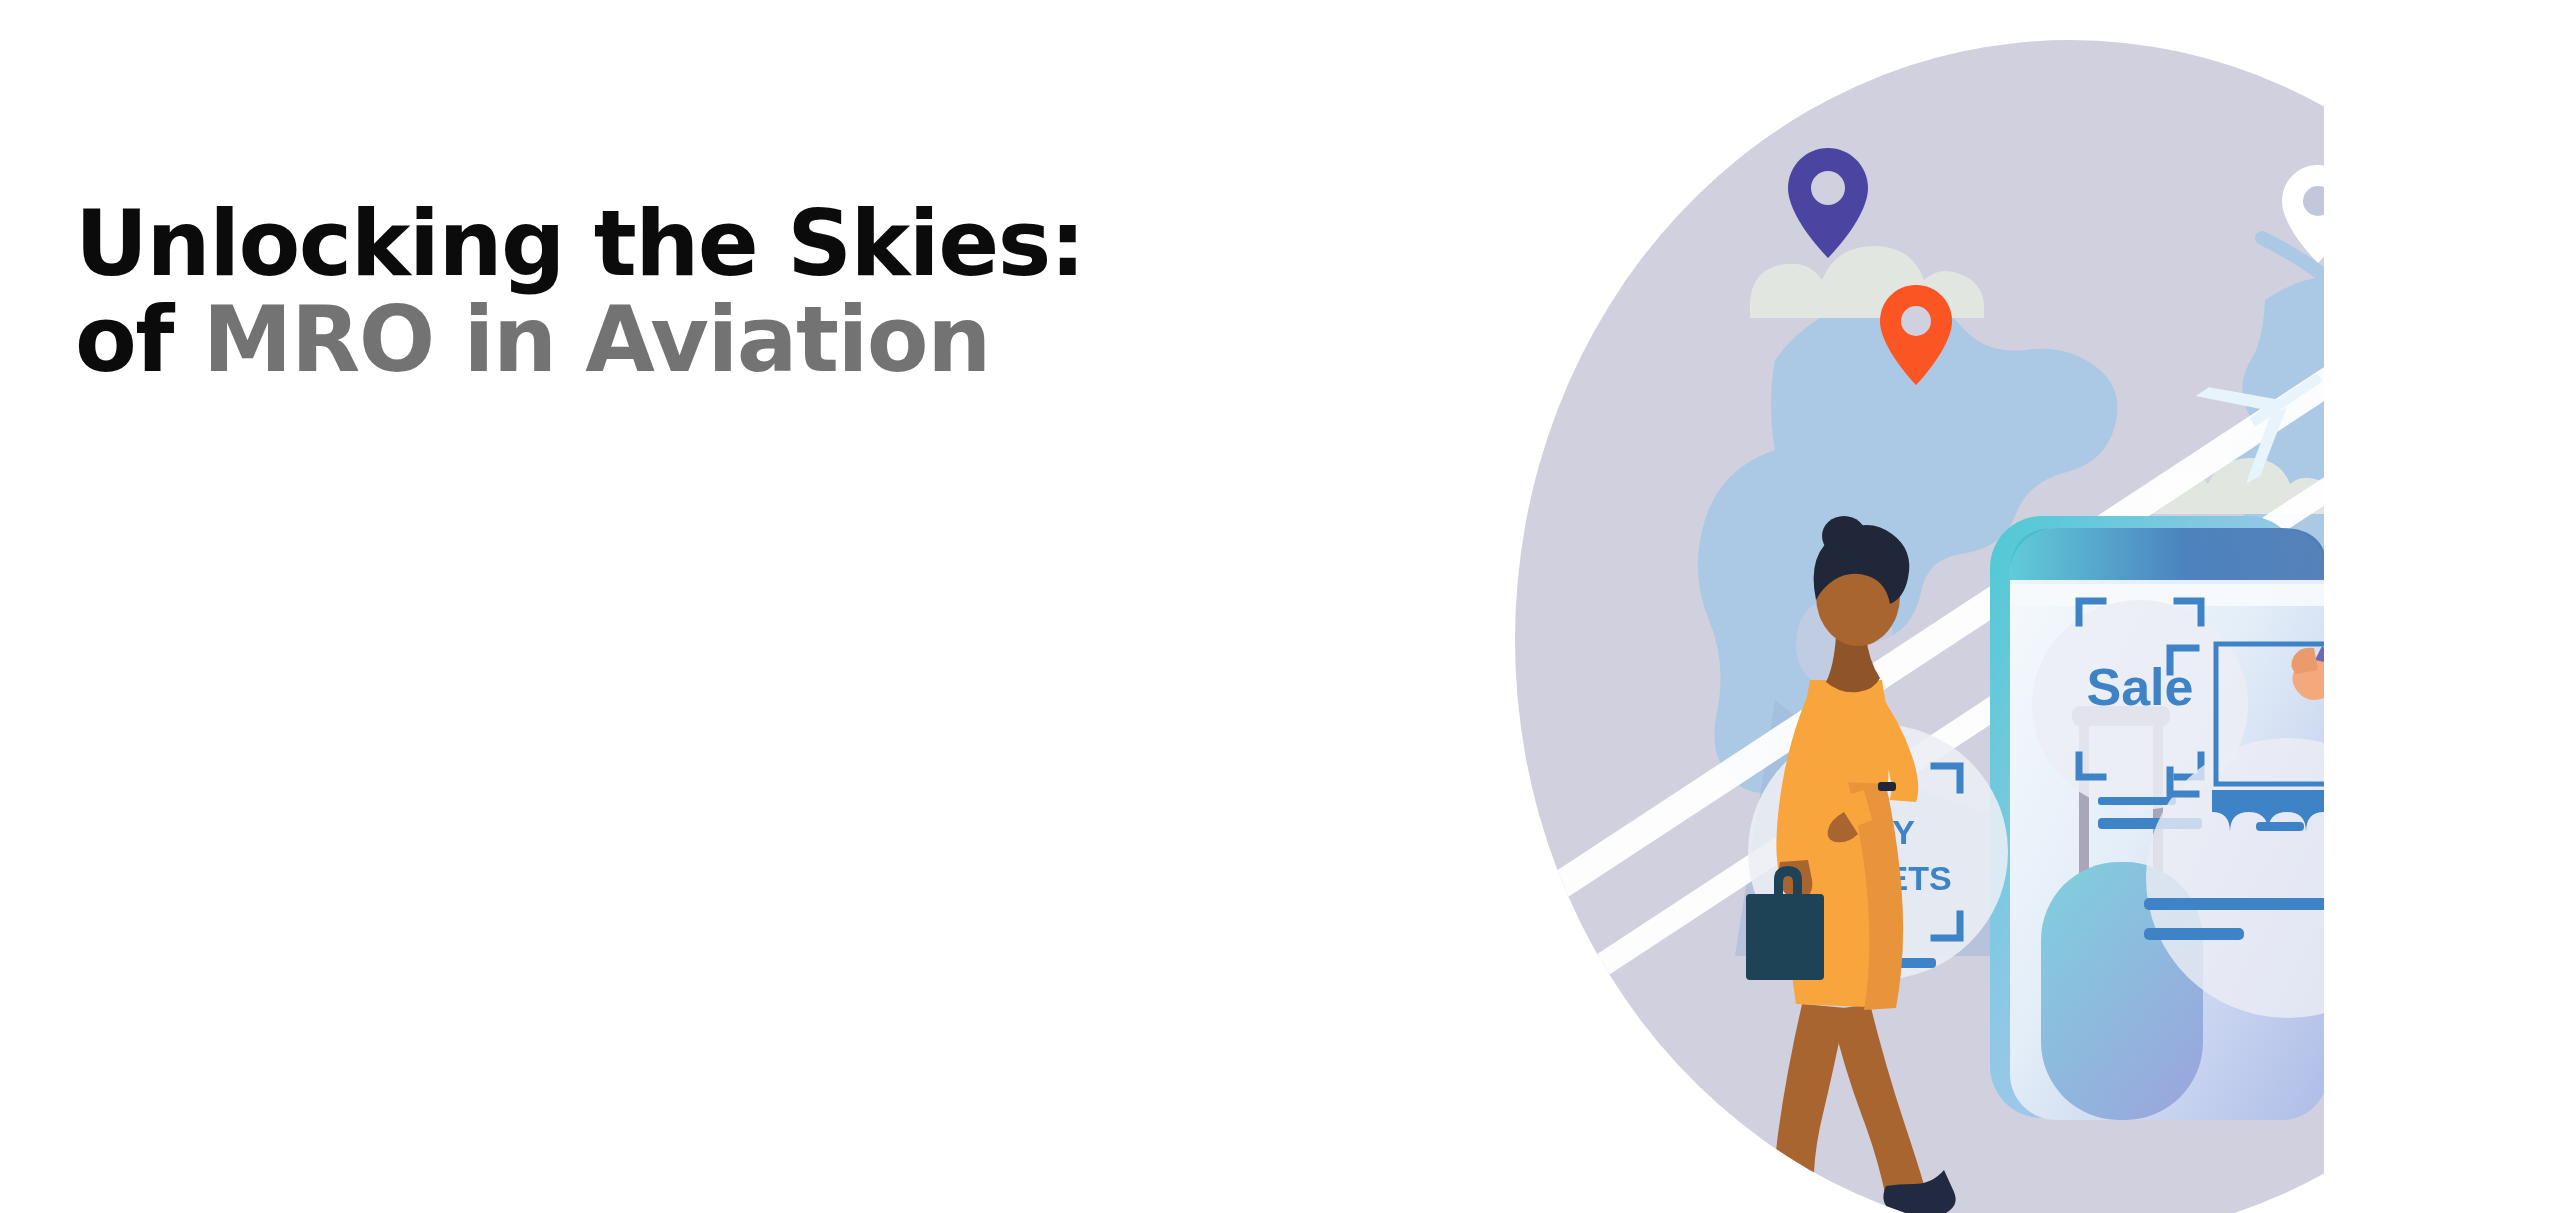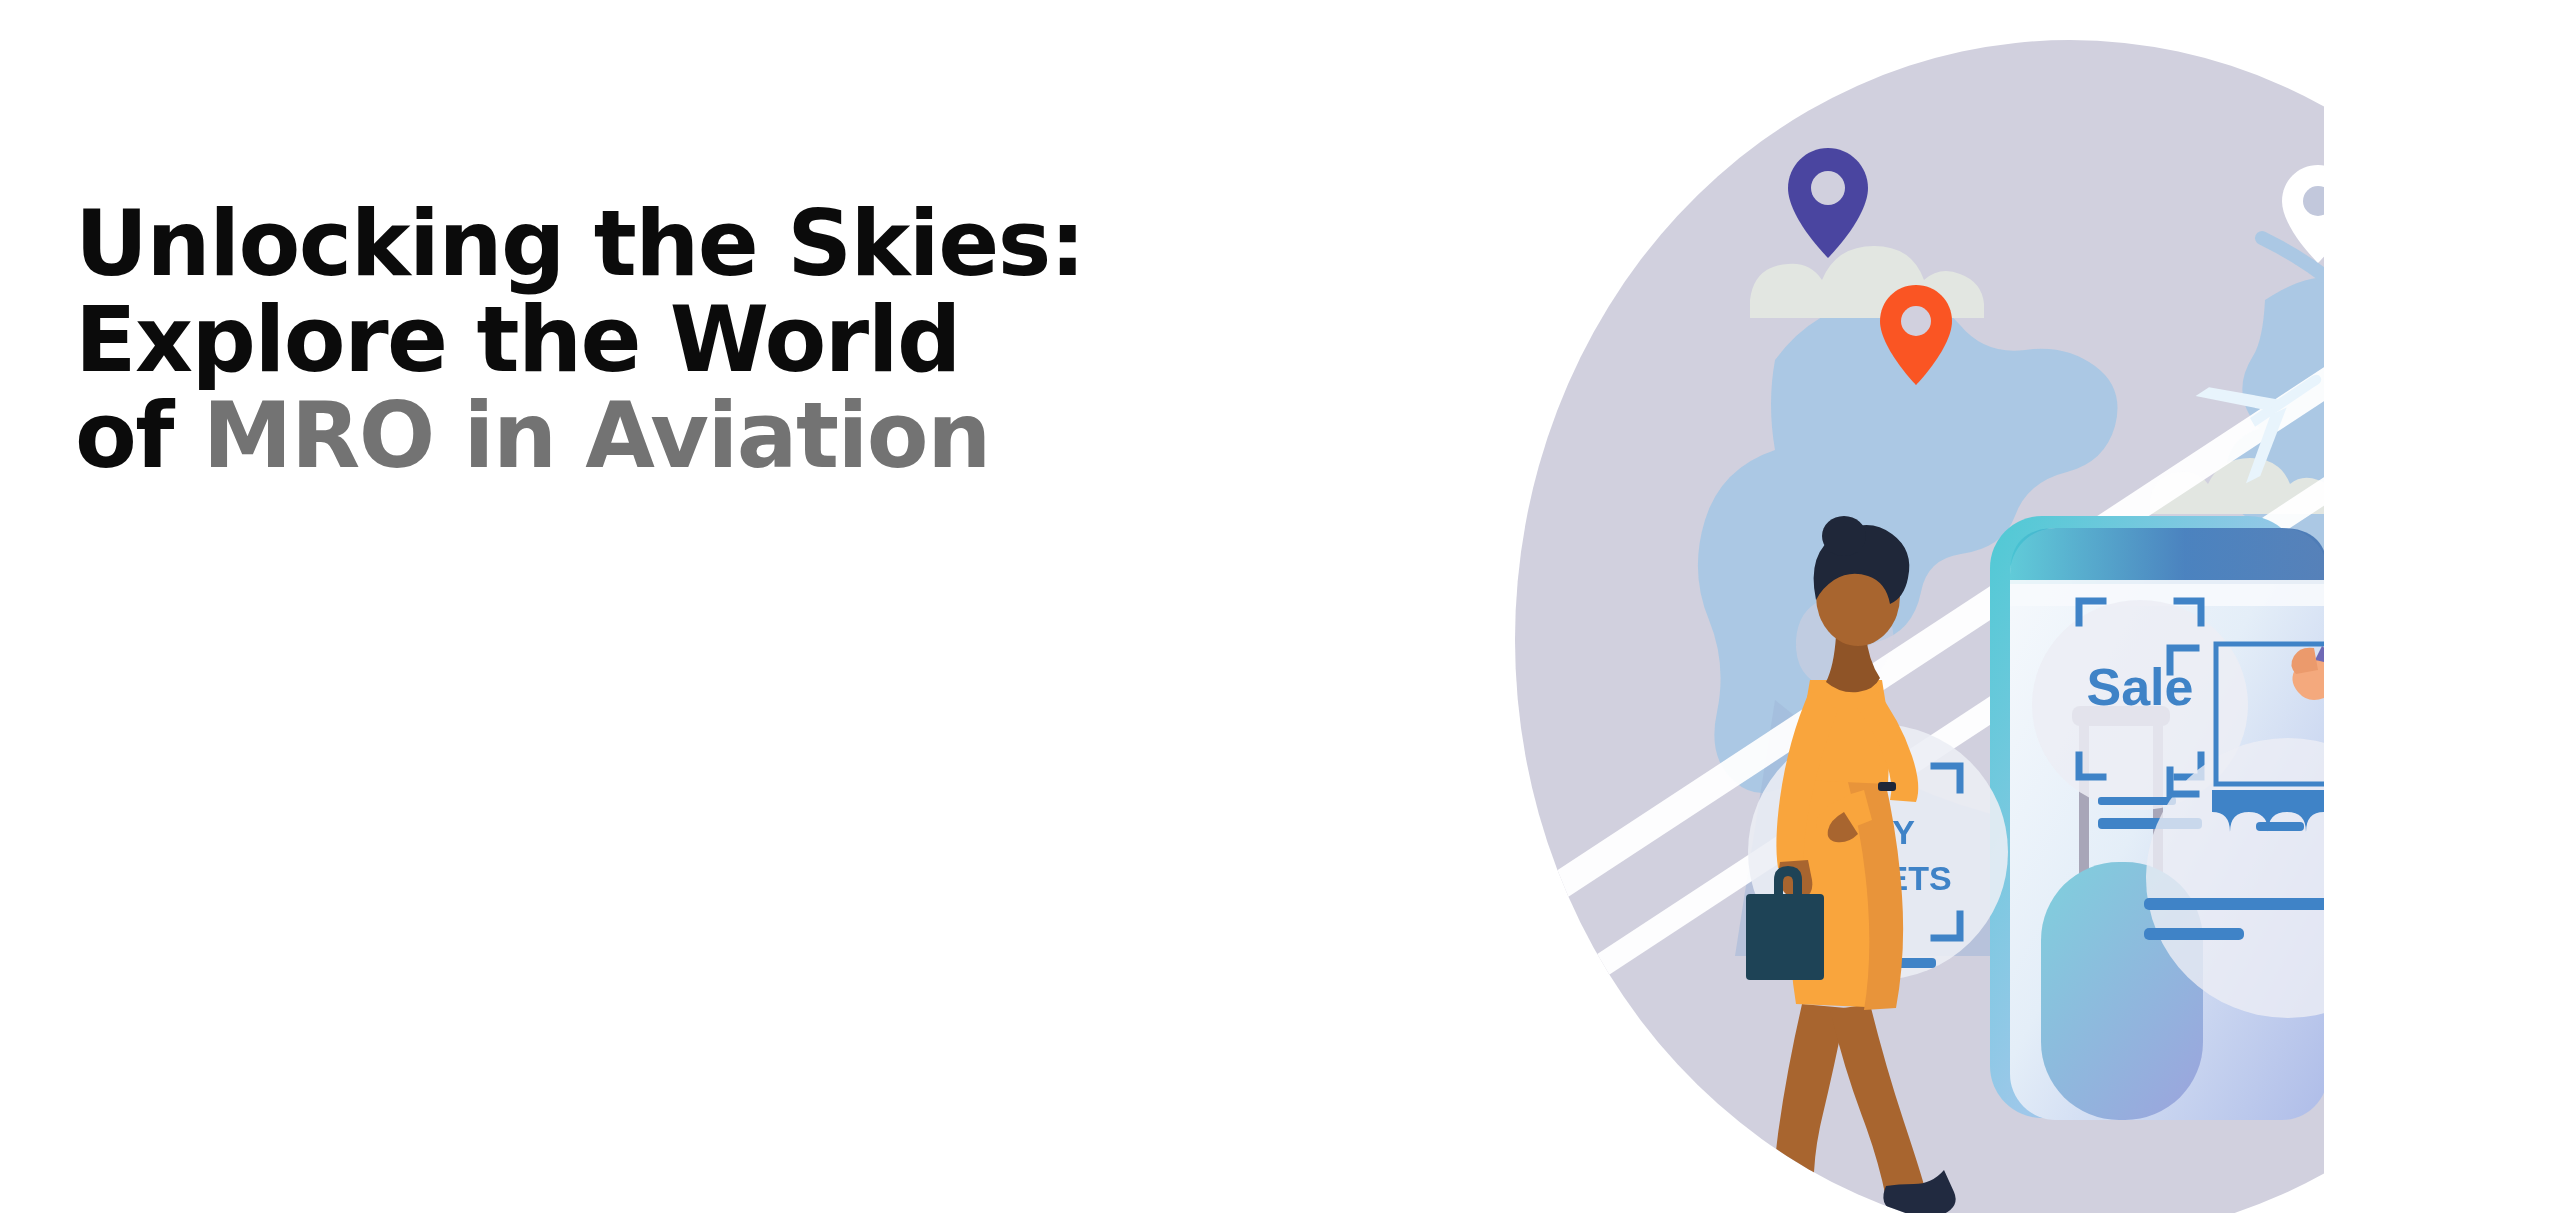--- a/index.html
+++ b/index.html
@@ -55,21 +55,20 @@
   }
 </style>
 </head>
 <body>
 
 <div id="banner">
 
   <div class="headline-block">
     <h1 class="headline">
       <span class="hl-line">Unlocking the Skies:</span>
-      <span class="hl-line">Explore the World</span>
       <span class="hl-line"><span>of </span><span class="hl-accent">MRO in Aviation</span></span>
     </h1>
   </div>
 
   <div class="illus">
     <svg viewBox="0 0 1110 1213" xmlns="http://www.w3.org/2000/svg" aria-hidden="true">
       <defs>
         <clipPath id="circleClip">
           <ellipse cx="620" cy="640" rx="555" ry="600"></ellipse>
         </clipPath>

